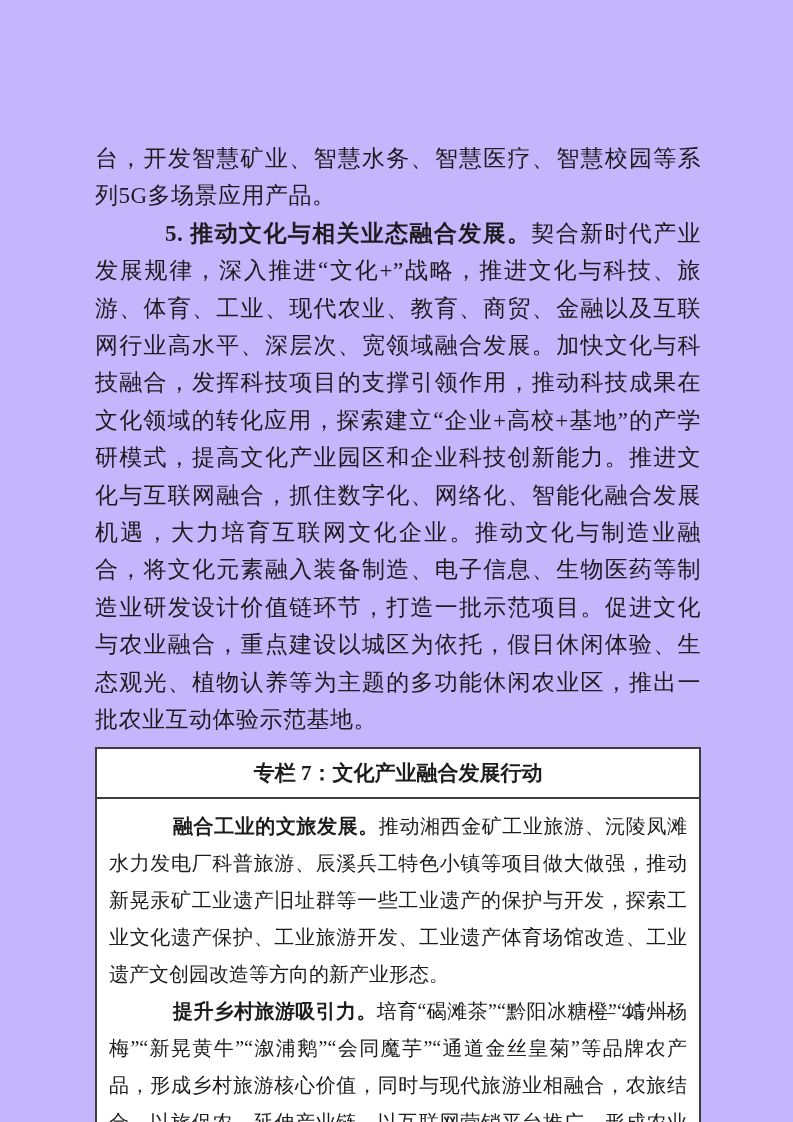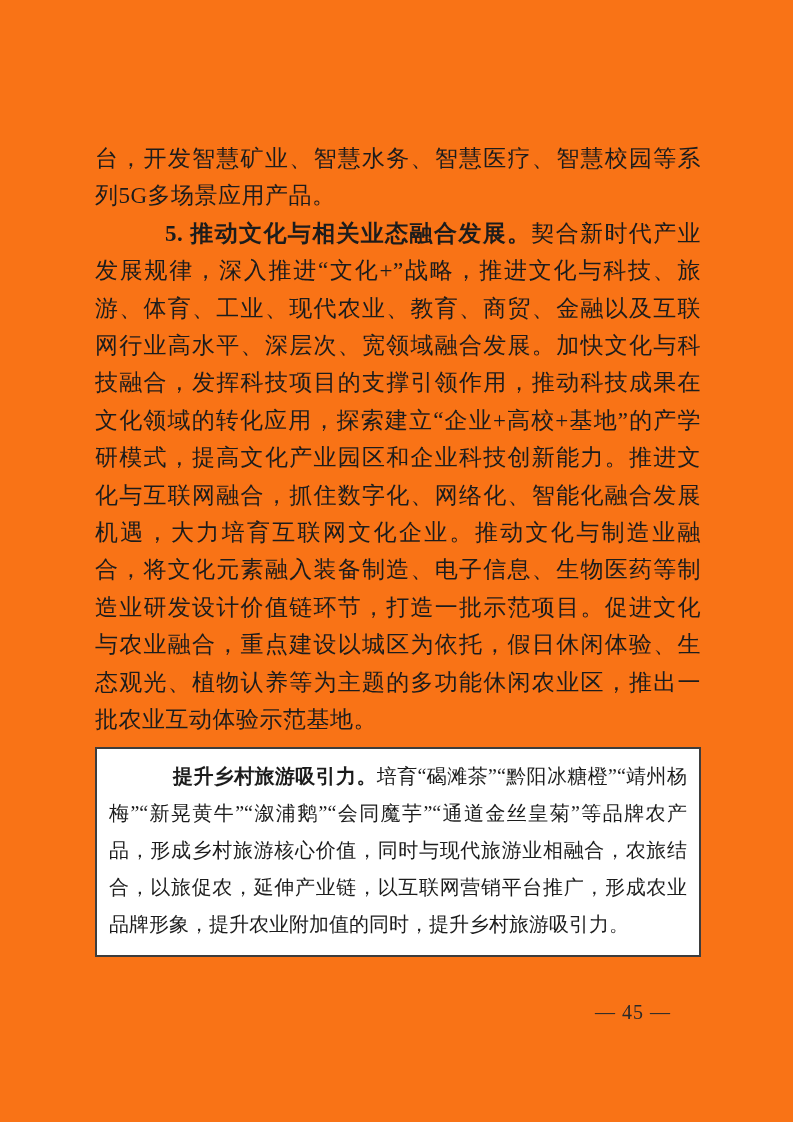--- a/index.html
+++ b/index.html
@@ -4,21 +4,21 @@
 <style>
   html, body { margin: 0; padding: 0; }
   body {
     width: 793px; height: 1122px;
     background: #f0f0f0;
     font-family: "Liberation Serif", "DejaVu Serif", serif;
   }
   .doc {
     position: relative;
     width: 793px; height: 1122px;
-    background: #f97316;
+    background: #c4b5fd;
     color: #1c1c1c;
     overflow: hidden;
   }
   .content {
     position: absolute;
     left: 95px; top: 140px;
     width: 606px;
   }
   .body-text p {
     margin: 0;
@@ -69,21 +69,23 @@
 
 <div class="doc">
   <div class="content">
 
     <div class="body-text">
       <p>台，开发智慧矿业、智慧水务、智慧医疗、智慧校园等系列5G多场景应用产品。</p>
       <p class="indent"><span class="lead-bold">5. 推动文化与相关业态融合发展。</span><span>契合新时代产业发展规律，深入推进“文化+”战略，推进文化与科技、旅游、体育、工业、现代农业、教育、商贸、金融以及互联网行业高水平、深层次、宽领域融合发展。加快文化与科技融合，发挥科技项目的支撑引领作用，推动科技成果在文化领域的转化应用，探索建立“企业+高校+基地”的产学研模式，提高文化产业园区和企业科技创新能力。推进文化与互联网融合，抓住数字化、网络化、智能化融合发展机遇，大力培育互联网文化企业。推动文化与制造业融合，将文化元素融入装备制造、电子信息、生物医药等制造业研发设计价值链环节，打造一批示范项目。促进文化与农业融合，重点建设以城区为依托，假日休闲体验、生态观光、植物认养等为主题的多功能休闲农业区，推出一批农业互动体验示范基地。</span></p>
     </div>
 
     <div class="panel">
+      <div class="panel-title">专栏 7：文化产业融合发展行动</div>
       <div class="panel-body">
+        <p><span class="lead-bold">融合工业的文旅发展。</span><span>推动湘西金矿工业旅游、沅陵凤滩水力发电厂科普旅游、辰溪兵工特色小镇等项目做大做强，推动新晃汞矿工业遗产旧址群等一些工业遗产的保护与开发，探索工业文化遗产保护、工业旅游开发、工业遗产体育场馆改造、工业遗产文创园改造等方向的新产业形态。</span></p>
         <p><span class="lead-bold">提升乡村旅游吸引力。</span><span>培育“碣滩茶”“黔阳冰糖橙”“靖州杨梅”“新晃黄牛”“溆浦鹅”“会同魔芋”“通道金丝皇菊”等品牌农产品，形成乡村旅游核心价值，同时与现代旅游业相融合，农旅结合，以旅促农，延伸产业链，以互联网营销平台推广，形成农业品牌形象，提升农业附加值的同时，提升乡村旅游吸引力。</span></p>
       </div>
     </div>
 
   </div>
 
   <div class="page-number">— 45 —</div>
 </div>
 
 </body></html>

